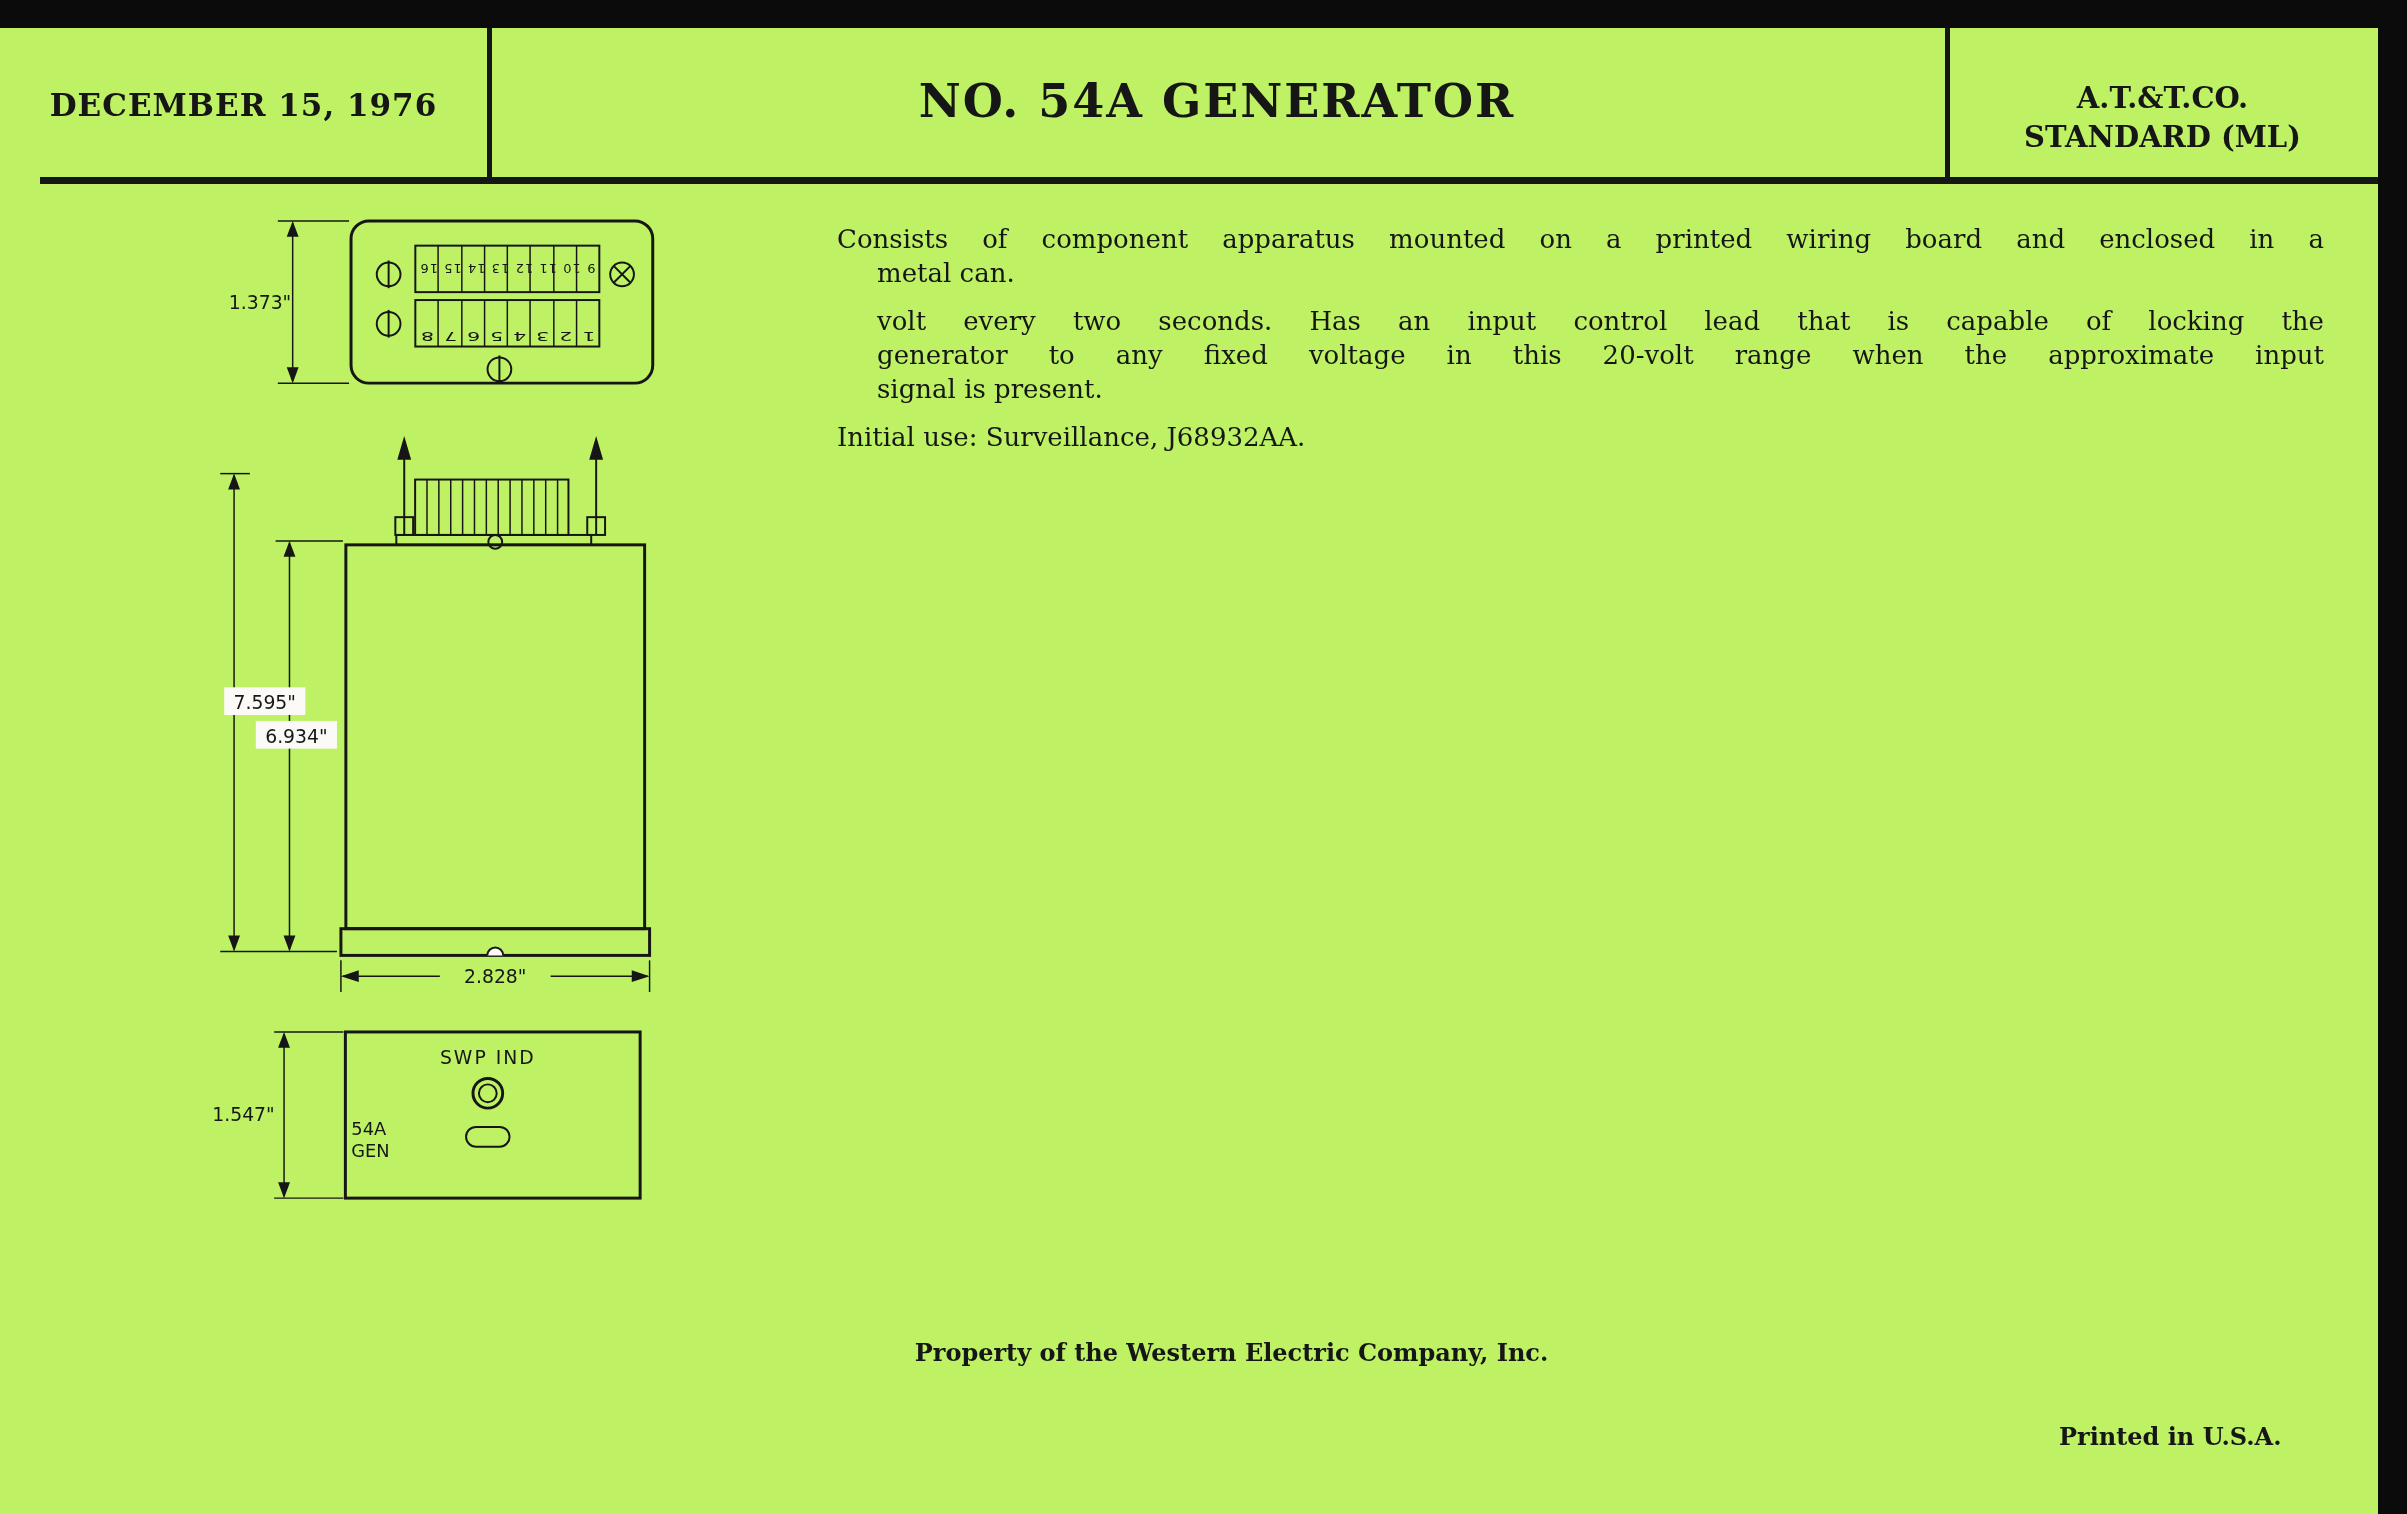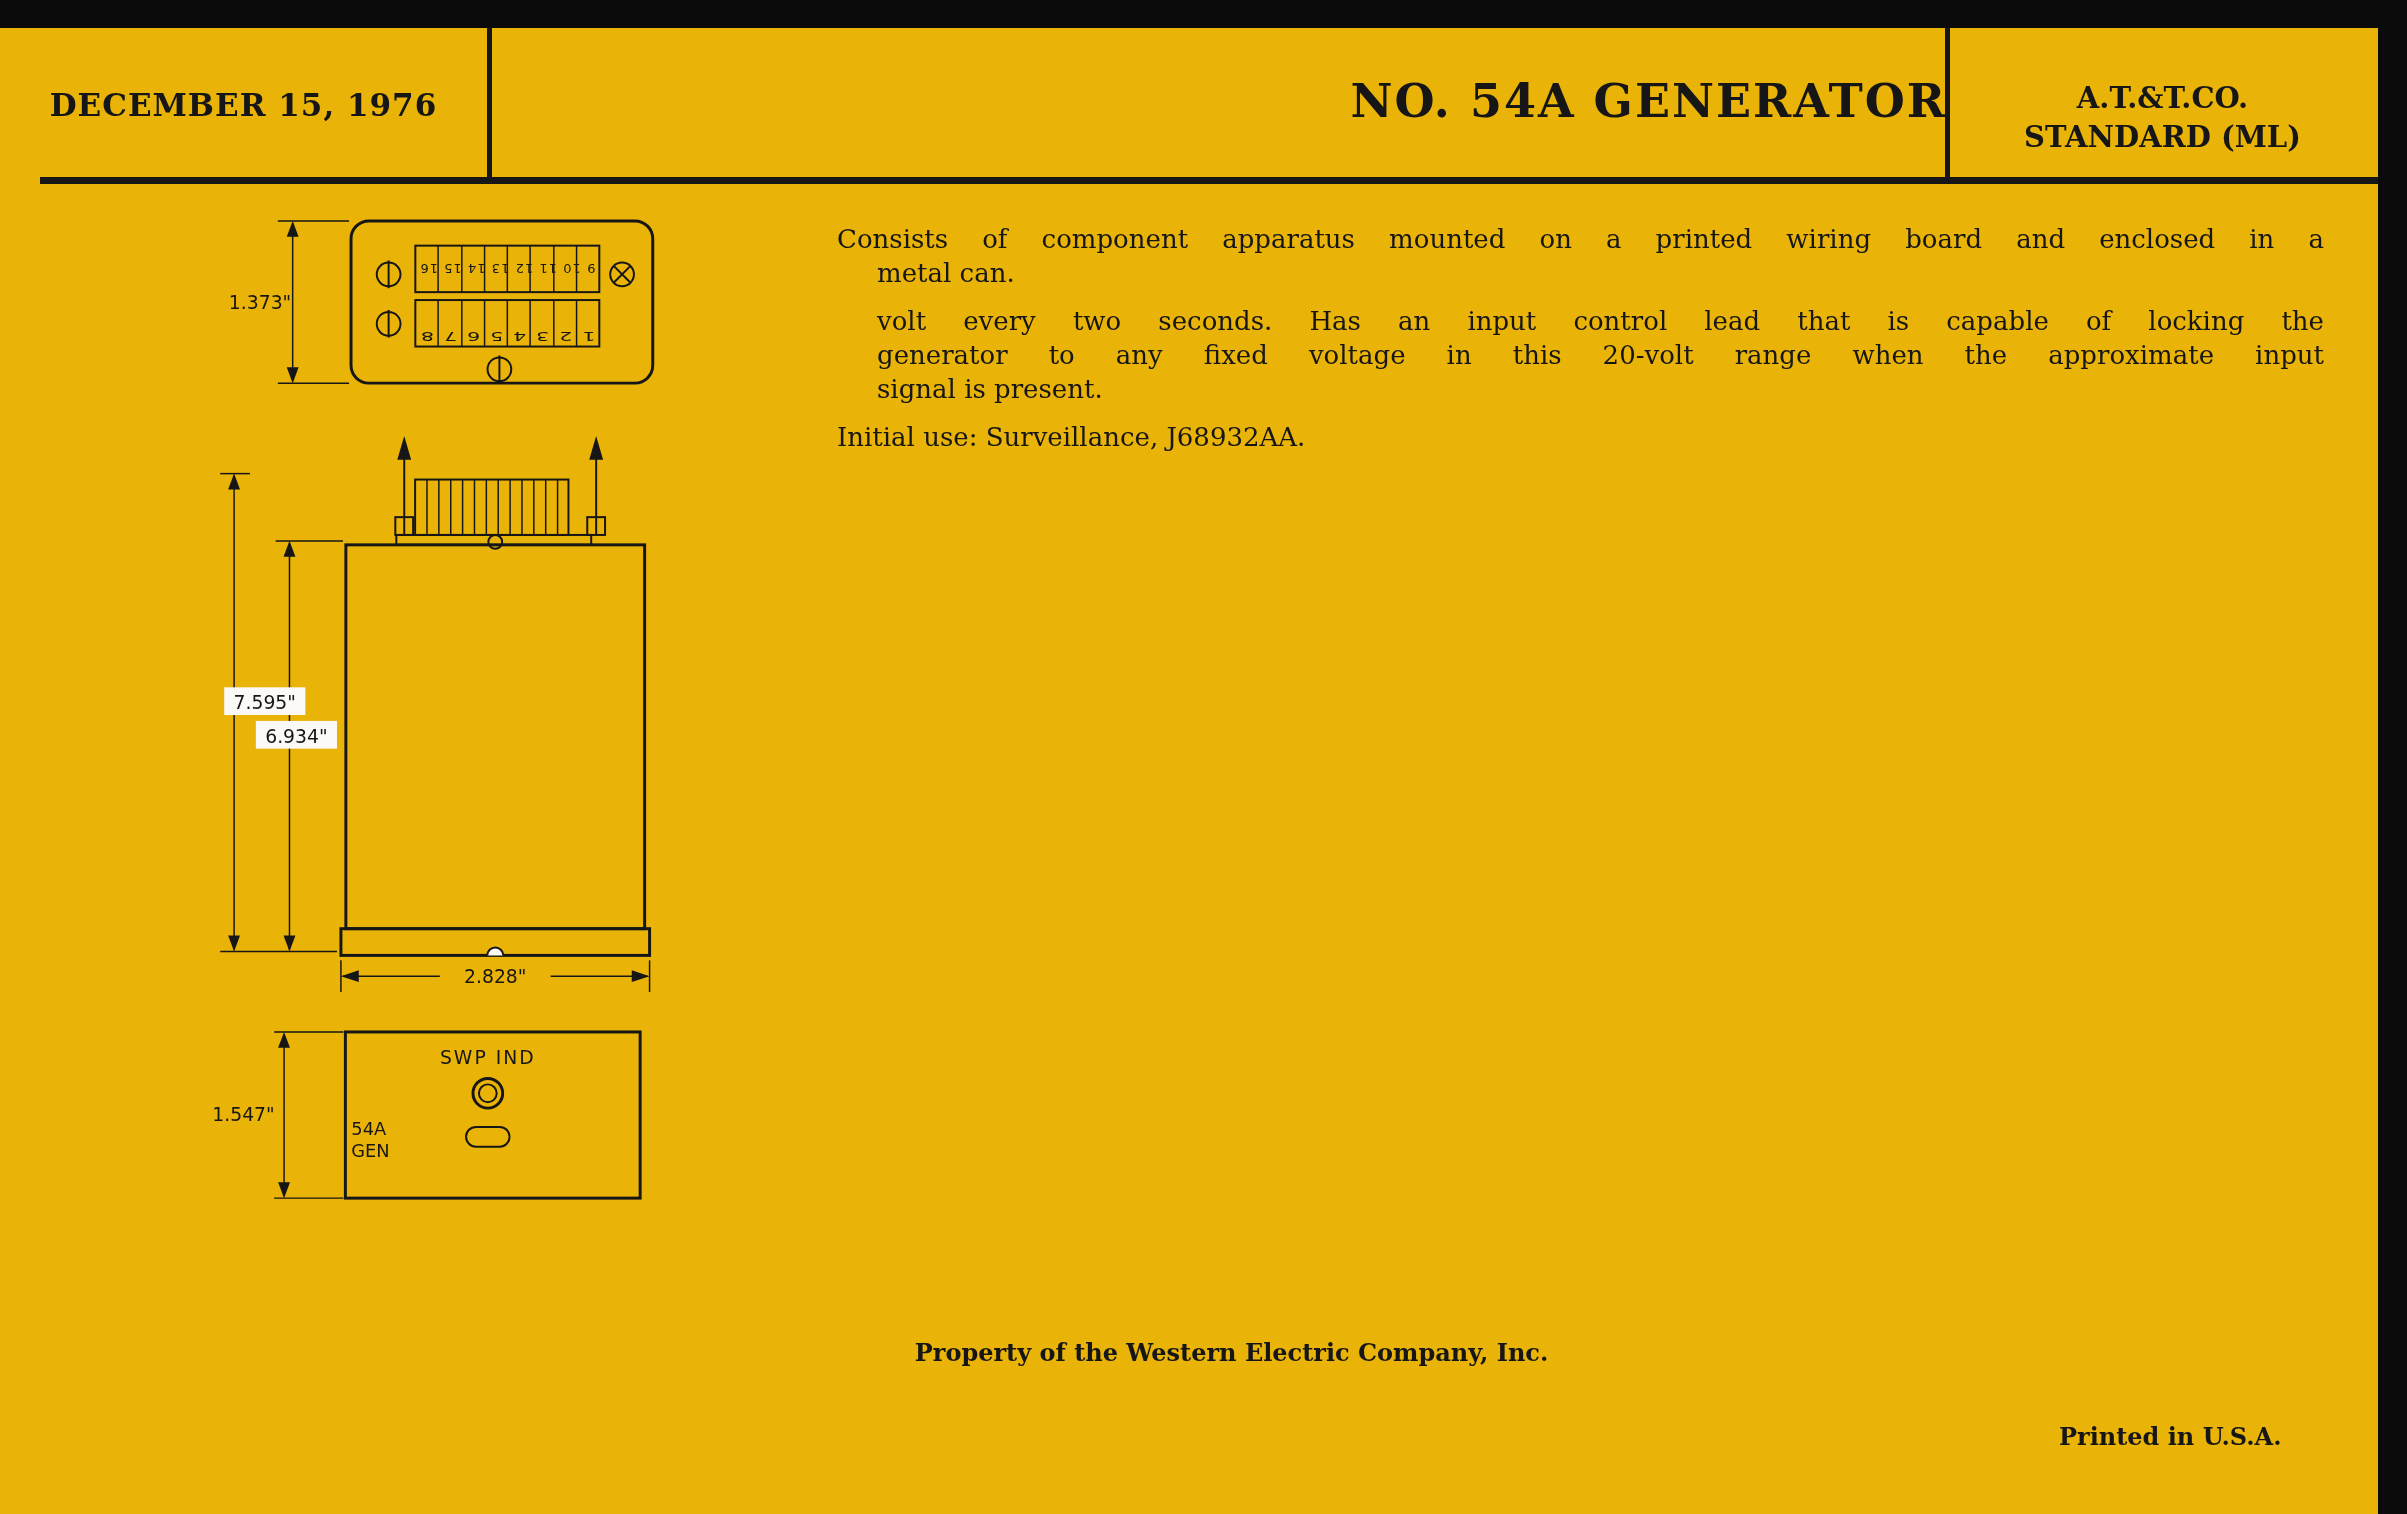--- a/index.html
+++ b/index.html
@@ -1,24 +1,24 @@
 <!DOCTYPE html>
 <html><head>
 <meta charset="utf-8">
 <style>
   * { margin:0; padding:0; box-sizing:border-box; }
   html,body { width:2408px; height:1515px; }
   body { position:relative; background:#0b0b0b; font-family:"DejaVu Serif", serif; overflow:hidden; }
 
-  .paper { position:absolute; left:0; top:28px; width:2378px; height:1487px; background:#eab308; color:#161616; }
+  .paper { position:absolute; left:0; top:28px; width:2378px; height:1487px; background:#bef264; color:#161616; }
 
   
   .hdr-date { position:absolute; left:0; top:59px; width:487px; text-align:center;
               font-size:31px; font-weight:bold; letter-spacing:1px; }
-  .hdr-title { position:absolute; left:487px; top:46px; width:1460px; text-align:right;
+  .hdr-title { position:absolute; left:487px; top:46px; width:1460px; text-align:center;
                font-size:46px; font-weight:bold; letter-spacing:2px; }
   .hdr-standard { position:absolute; left:1947px; top:51px; width:431px; text-align:center;
                   font-size:29px; font-weight:bold; line-height:39px; }
   .vline { position:absolute; top:0; width:5px; height:154px; background:#161616; }
   .vline-left { left:487px; }
   .vline-right { left:1945px; }
   .hrule { position:absolute; left:40px; top:149px; width:2338px; height:7px; background:#161616; }
 
   
   svg.draw { position:absolute; stroke:#161616; fill:none; stroke-width:2; }

